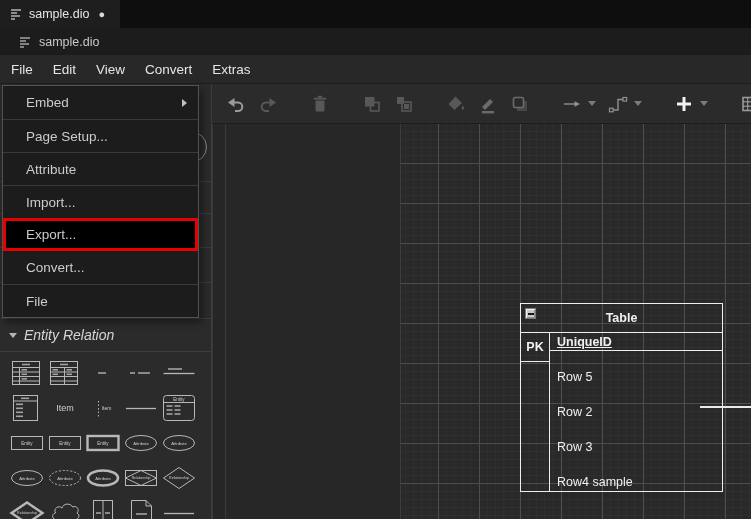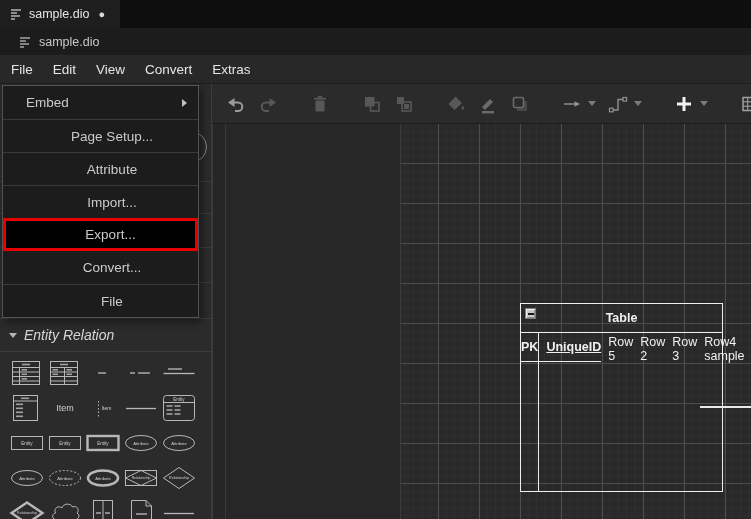--- a/index.html
+++ b/index.html
@@ -69,30 +69,30 @@
   .tbl-header { height:29px; border-bottom:1px solid #efefef; display:flex; align-items:center;
     justify-content:center; font-weight:bold; position:relative; }
   .collapse-btn { position:absolute; left:4px; top:4px; width:11px; height:11px; background:#c9c9c9;
     border:1px solid #7a7a7a; box-shadow:inset 1px 1px 0 #f2f2f2, inset -1px -1px 0 #8f8f8f;
     display:flex; align-items:center; justify-content:center; }
   .collapse-btn .minus { width:6px; height:2px; background:#161616; }
   .tbl-body { display:flex; height:159px; }
   .pk-col { width:29px; border-right:1px solid #efefef; display:flex; flex-direction:column; }
   .pk-cell { height:29px; border-bottom:1px solid #efefef; display:flex; align-items:center;
     justify-content:center; font-weight:bold;text-align:right; }
-  .field-col { flex:1; display:flex; flex-direction:row; }
+  .field-col { flex:1; display:flex; flex-direction:column;gap:15px; }
   .field-head { height:29px; border-bottom:1px solid #efefef; display:flex; align-items:center;
     padding-left:7px; font-weight:bold; text-decoration:underline; }
   .field-row { height:32.25px; display:flex; align-items:center; padding-left:7px; }
   .edge { position:absolute; left:474px; top:282px; width:51px; height:2px; background:#e9e9e9; }
   
   .dropdown { position:absolute; left:2px; top:85px; width:197px; background:#1c1c1c;
     border:1px solid #535353; box-shadow:3px 4px 8px rgba(0,0,0,.45); z-index:30; }
   .mi { height:33px; display:flex; align-items:center; padding-left:23px; color:#cbcbcb;
-    font-size:13.5px; border-top:1px solid #3a3a3a;justify-content:center; }
+    font-size:13.5px; border-top:1px solid #3a3a3a; }
   .mi:first-child { border-top:none; }
   .mi.red { border:3px solid #e60000; background:#000; padding-left:20px; }
   .mi.red + .mi { border-top:none; }
   .submenu-arrow { margin-left:auto; margin-right:11px; width:0; height:0;
     border-top:4.5px solid transparent; border-bottom:4.5px solid transparent;
     border-left:5.5px solid #c0c0c0; }
 </style>
 </head>
 <body>
 

